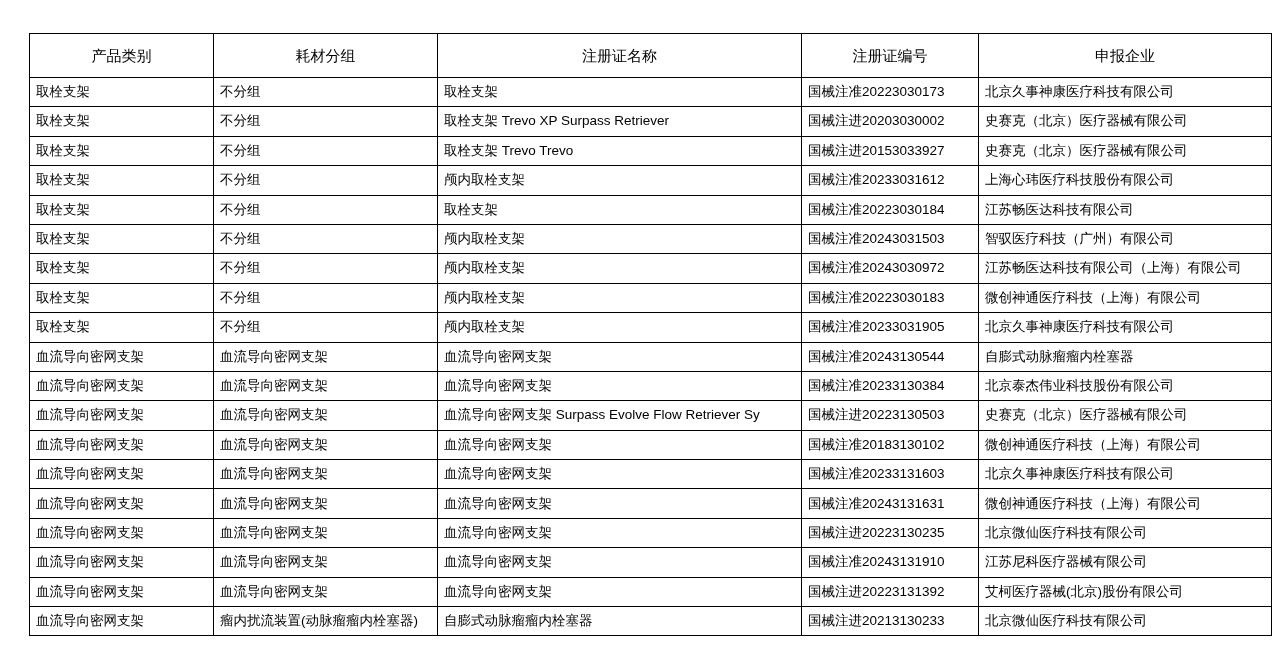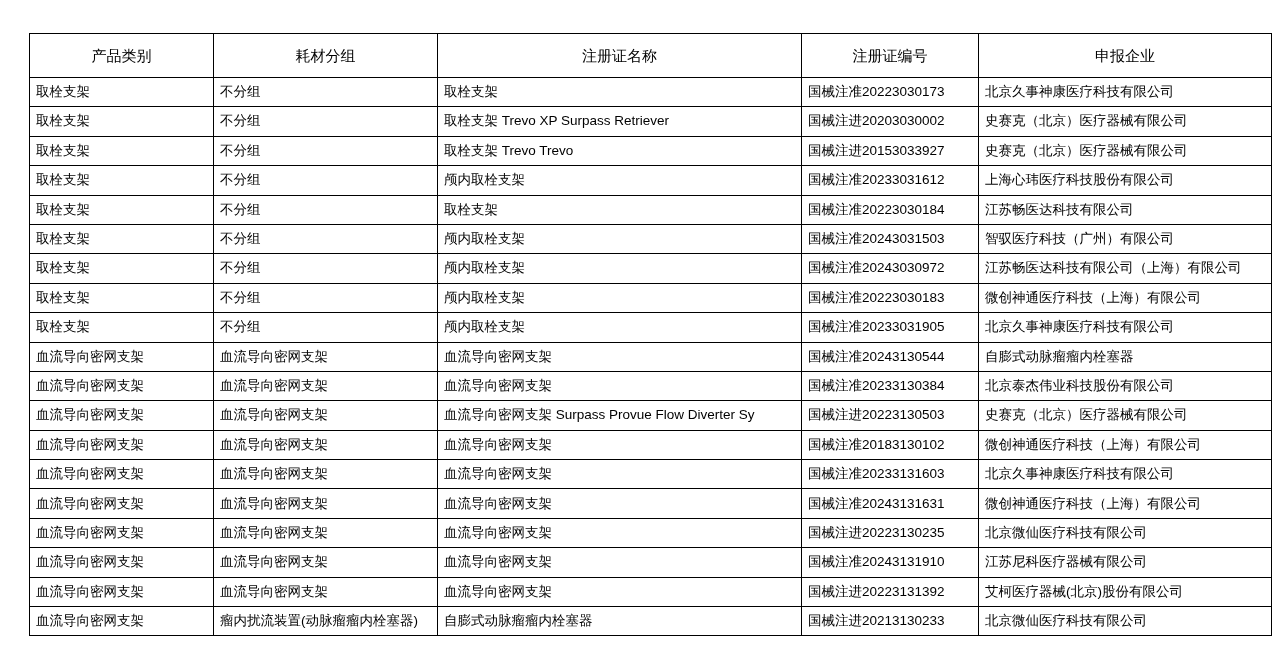--- a/index.html
+++ b/index.html
@@ -273,21 +273,21 @@
           </td>
         </tr>
         <tr>
           <td>
             <span class="cell-text">血流导向密网支架</span>
           </td>
           <td>
             <span class="cell-text">血流导向密网支架</span>
           </td>
           <td>
-            <span class="cell-text">血流导向密网支架 Surpass Provue Flow Diverter Sy</span>
+            <span class="cell-text">血流导向密网支架 Surpass Evolve Flow Retriever Sy</span>
           </td>
           <td>
             <span class="cell-text">国械注进20223130503</span>
           </td>
           <td>
             <span class="cell-text">史赛克（北京）医疗器械有限公司</span>
           </td>
         </tr>
         <tr>
           <td>

